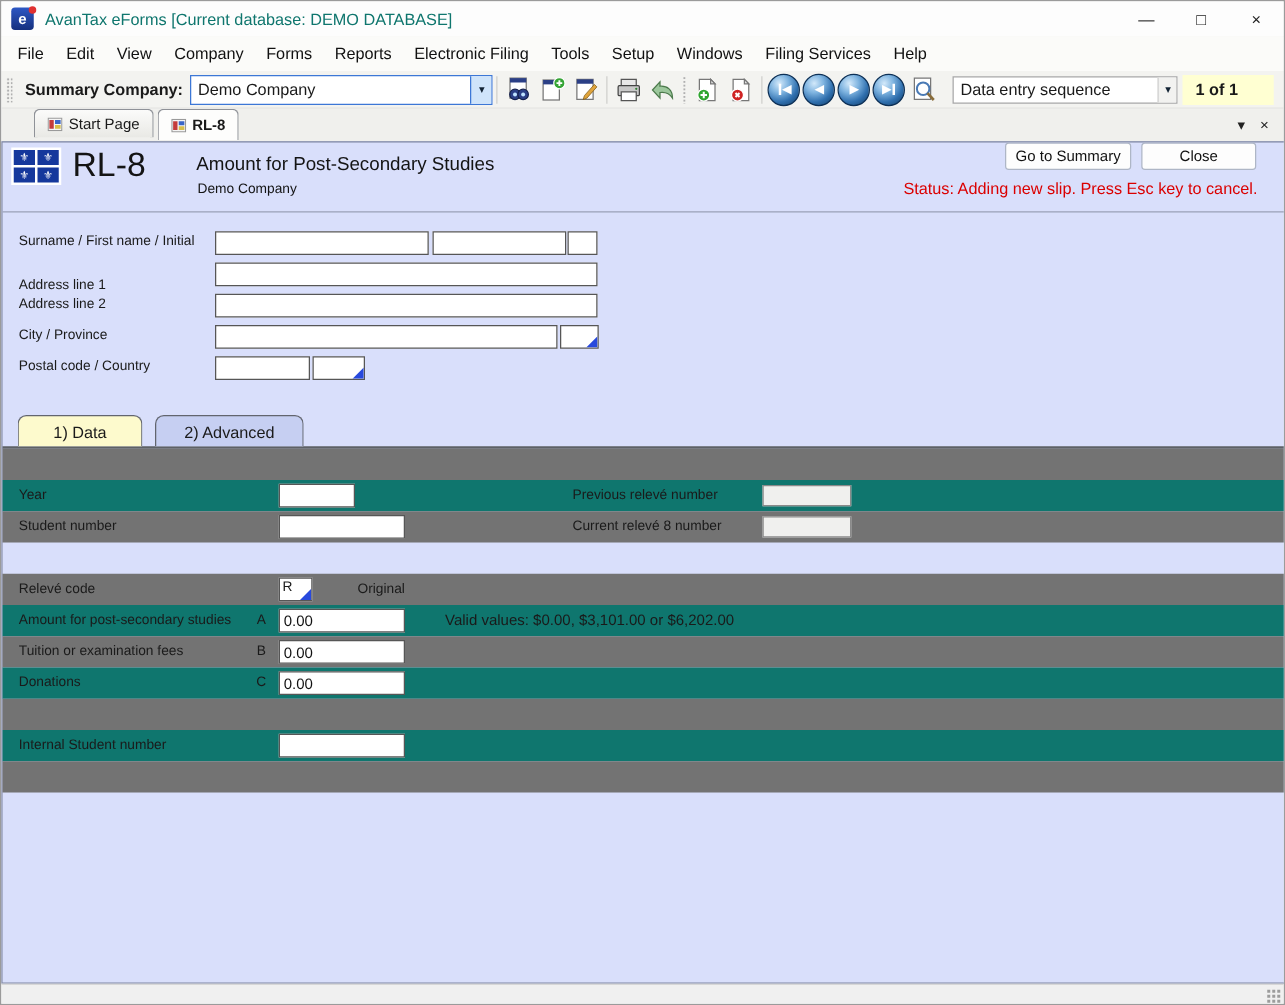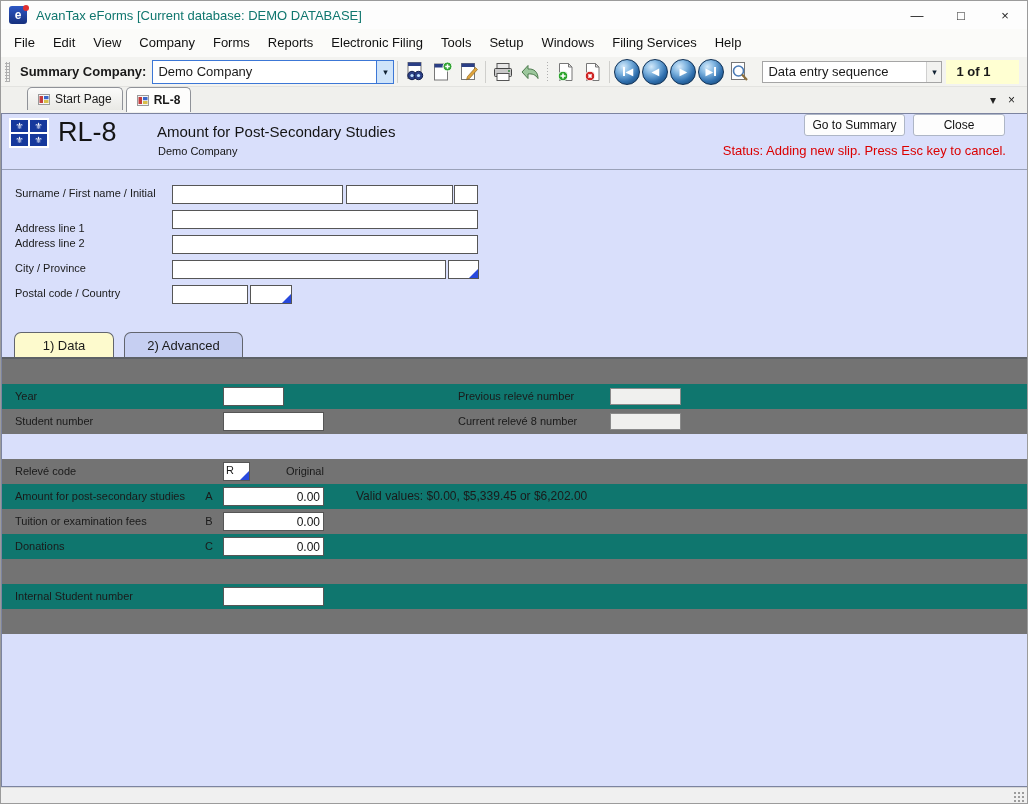--- a/index.html
+++ b/index.html
@@ -54,21 +54,21 @@
   .form-title{position:absolute;left:155px;top:9px;font-size:15px;color:#141414;}
   .form-company{position:absolute;left:156px;top:31px;font-size:11px;color:#141414;}
   .hdr-btn{position:absolute;top:0;height:22px;background:#fdfdfd;border:1px solid #aeb6c6;border-radius:3px;font-size:12px;
     display:flex;align-items:center;justify-content:center;font-family:inherit;color:#111;}
   .btn-summary{left:802px;width:101px;}
   .btn-close{left:911px;width:92px;}
   .status-msg{position:absolute;right:22px;top:29px;font-size:13px;color:#db0000;white-space:nowrap;}
   .hdr-divider{position:absolute;left:0;right:0;top:55px;height:1px;background:#9aa1b8;}
   .field-label{position:absolute;font-size:11px;color:#1a1a1a;white-space:nowrap;}
   .tinput{position:absolute;height:19px;border:1px solid #565656;background:#fff;font-size:12px;padding:0 3px;font-family:inherit;color:#111;}
-  .tinput.num{text-align:right;}
+  .tinput.num{}
   .dis-input{position:absolute;height:17px;background:#f0f0ee;border:1px solid #8a8a8a;}
   .combo-field{position:absolute;height:19px;background:#fff;border:1px solid #565656;overflow:hidden;}
   .combo-field .val{position:absolute;left:2px;top:1px;font-size:11px;}
   .combo-field .corner{position:absolute;right:0;bottom:0;width:0;height:0;border-left:9px solid transparent;border-bottom:9px solid #2849dd;}
   
   .subtab{position:absolute;top:218px;height:25px;border:1px solid #62656e;border-bottom:none;border-radius:7px 7px 0 0;
     display:flex;align-items:center;justify-content:center;font-size:13px;z-index:2;}
   .subtab.active{left:12px;width:100px;background:#fdfacd;}
   .subtab.inactive{left:122px;width:119px;background:#c6cff2;}
   .subtab-rule{position:absolute;left:0;right:0;top:243px;height:2px;background:#5d6166;}
@@ -315,21 +315,21 @@
         <span class="val">R</span>
         <span class="corner"></span>
       </div>
       <div class="field-label" style="left:284px;">Original</div>
     </div>
 
     <div class="row r-light" style="top:370px;">
       <div class="field-label fl">Amount for post-secondary studies</div>
       <div class="field-label letter">A</div>
       <input class="tinput num" style="left: 221px; width: 101px;" value="0.00">
-      <div class="note">Valid values: $0.00, $5,339.45 or $6,202.00</div>
+      <div class="note">Valid values: $0.00, $3,101.00 or $6,202.00</div>
     </div>
 
     <div class="row r-med" style="top:395px;">
       <div class="field-label fl">Tuition or examination fees</div>
       <div class="field-label letter">B</div>
       <input class="tinput num" style="left: 221px; width: 101px;" value="0.00">
     </div>
 
     <div class="row r-light" style="top:420px;">
       <div class="field-label fl">Donations</div>

